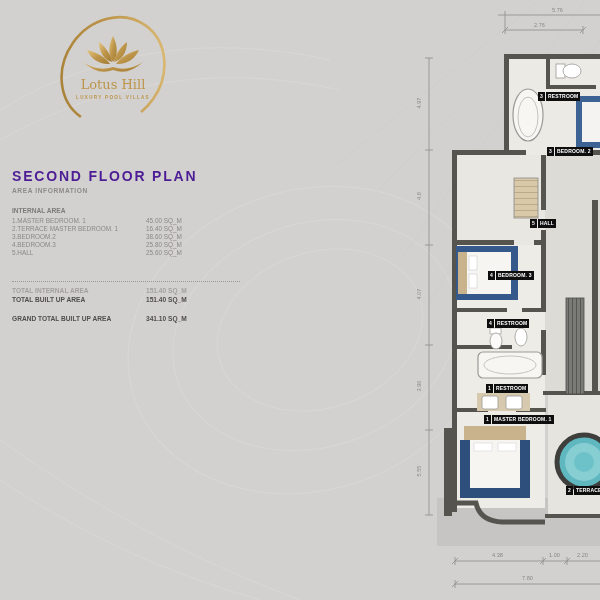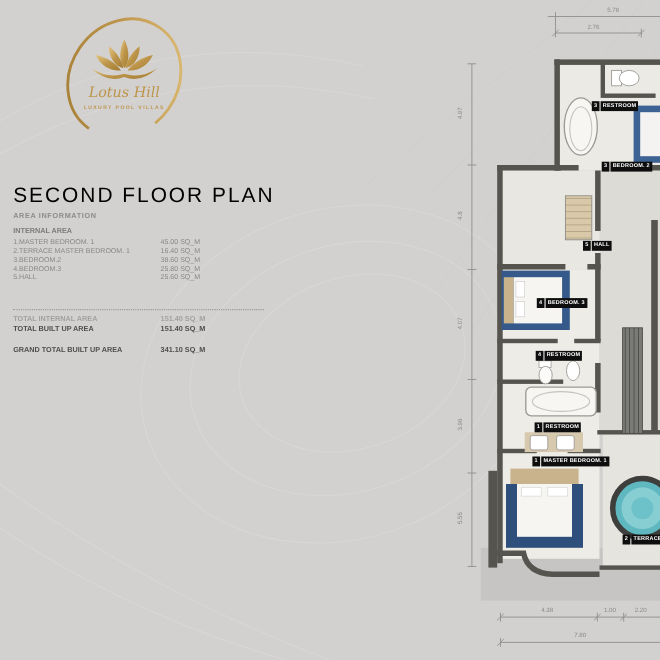--- a/index.html
+++ b/index.html
@@ -8,31 +8,31 @@
     background:#d3d1d0;
     font-family:"Liberation Sans",sans-serif;
   }
   svg{display:block;}
   .layer{position:absolute;left:0;top:0;}
 
   
   .logo{position:absolute;left:52px;top:14px;width:122px;height:116px;}
   .logo-name{
     position:absolute;left:0;right:0;top:63px;text-align:center;
-    font-family:"DejaVu Serif",serif;font-style:italic;
+    font-family:"DejaVu Serif",serif;
     font-size:13px;color:#bd954a;
   }
   .logo-tagline{
     position:absolute;left:0;right:0;top:81px;text-align:center;
     font-size:4.6px;letter-spacing:1.3px;font-weight:bold;color:#bd954a;
   }
 
   
   .block-head{position:absolute;left:12px;top:168px;width:240px;}
-  .title{font-size:19px;letter-spacing:1.8px;font-weight:normal;color:#000000;}
+  .title{font-size:14px;letter-spacing:1.8px;font-weight:bold;color:#4c1d95;}
   .subtitle{font-size:6.6px;font-weight:bold;letter-spacing:.6px;color:#8d8b89;margin-top:3px;}
 
   .block-list{position:absolute;left:12px;top:207px;width:228px;color:#8a8886;}
   .sec-label{font-size:6.6px;font-weight:bold;color:#7d7b79;margin-bottom:3px;}
   .row{display:flex;font-size:6.4px;line-height:8px;}
   .row .lbl{width:134px;}
   .row .val{flex:1;}
 
   .block-totals{position:absolute;left:12px;top:281px;width:228px;}
   .dotted{border-top:1px dotted #9a9896;margin-bottom:4px;}

